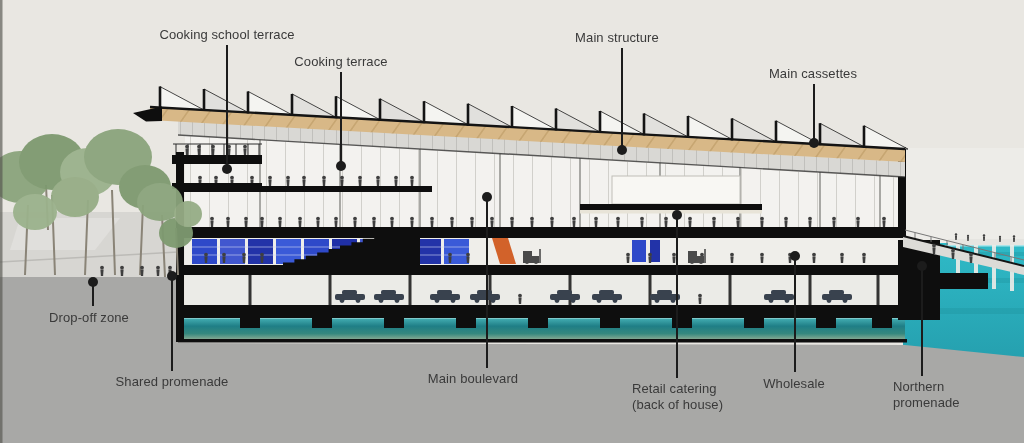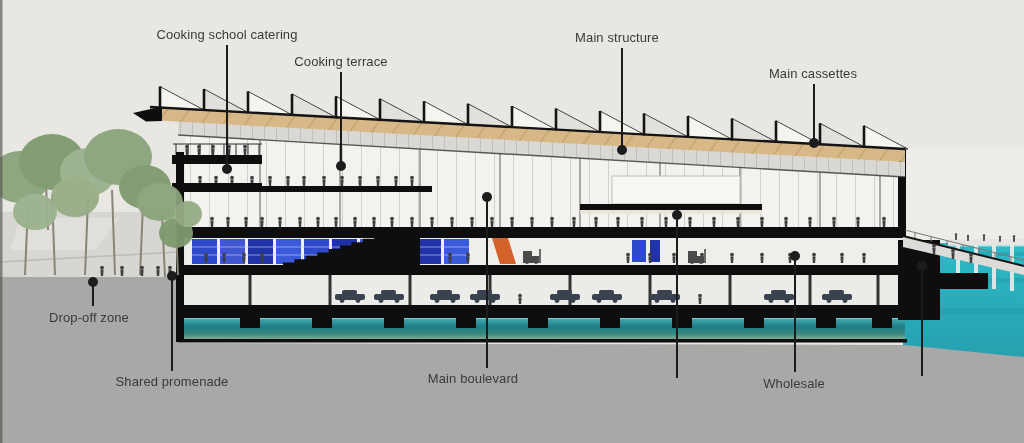--- a/index.html
+++ b/index.html
@@ -324,21 +324,21 @@
   </g>
 
   <rect x="0" y="0" width="2.5" height="443" fill="#55544f" opacity="0.65"></rect>
 </svg>
 
 <div class="callouts">
 
   <div class="leader" style="left:226px;top:45px;height:120px"></div>
   <div class="dot" style="left:227px;top:169px"></div>
   <div class="callout-label" style="left:227px;top:27px">
-        <span>Cooking school catering</span>
+        <span>Cooking school terrace</span>
       </div>
 
   <div class="leader" style="left:340px;top:72px;height:90px"></div>
   <div class="dot" style="left:341px;top:166px"></div>
   <div class="callout-label" style="left:341px;top:54px">
         <span>Cooking terrace</span>
       </div>
 
   <div class="leader" style="left:621px;top:48px;height:98px"></div>
   <div class="dot" style="left:622px;top:150px"></div>
@@ -365,24 +365,32 @@
       </div>
 
   <div class="leader" style="left:486px;top:201px;height:167px"></div>
   <div class="dot" style="left:487px;top:197px"></div>
   <div class="callout-label" style="left:473px;top:371px">
         <span>Main boulevard</span>
       </div>
 
   <div class="leader" style="left:676px;top:219px;height:159px"></div>
   <div class="dot" style="left:677px;top:215px"></div>
+  <div class="callout-label la" style="left:632px;top:381px">
+    <span>Retail catering</span>
+        <span>(back of house)</span>
+  </div>
 
   <div class="leader" style="left:794px;top:260px;height:112px"></div>
   <div class="dot" style="left:795px;top:256px"></div>
   <div class="callout-label" style="left:794px;top:376px">
         <span>Wholesale</span>
       </div>
 
   <div class="leader" style="left:921px;top:270px;height:106px"></div>
   <div class="dot" style="left:922px;top:266px"></div>
+  <div class="callout-label la" style="left:893px;top:379px">
+    <span>Northern</span>
+        <span>promenade</span>
+  </div>
 
 </div>
 </div>
 
 </body></html>

